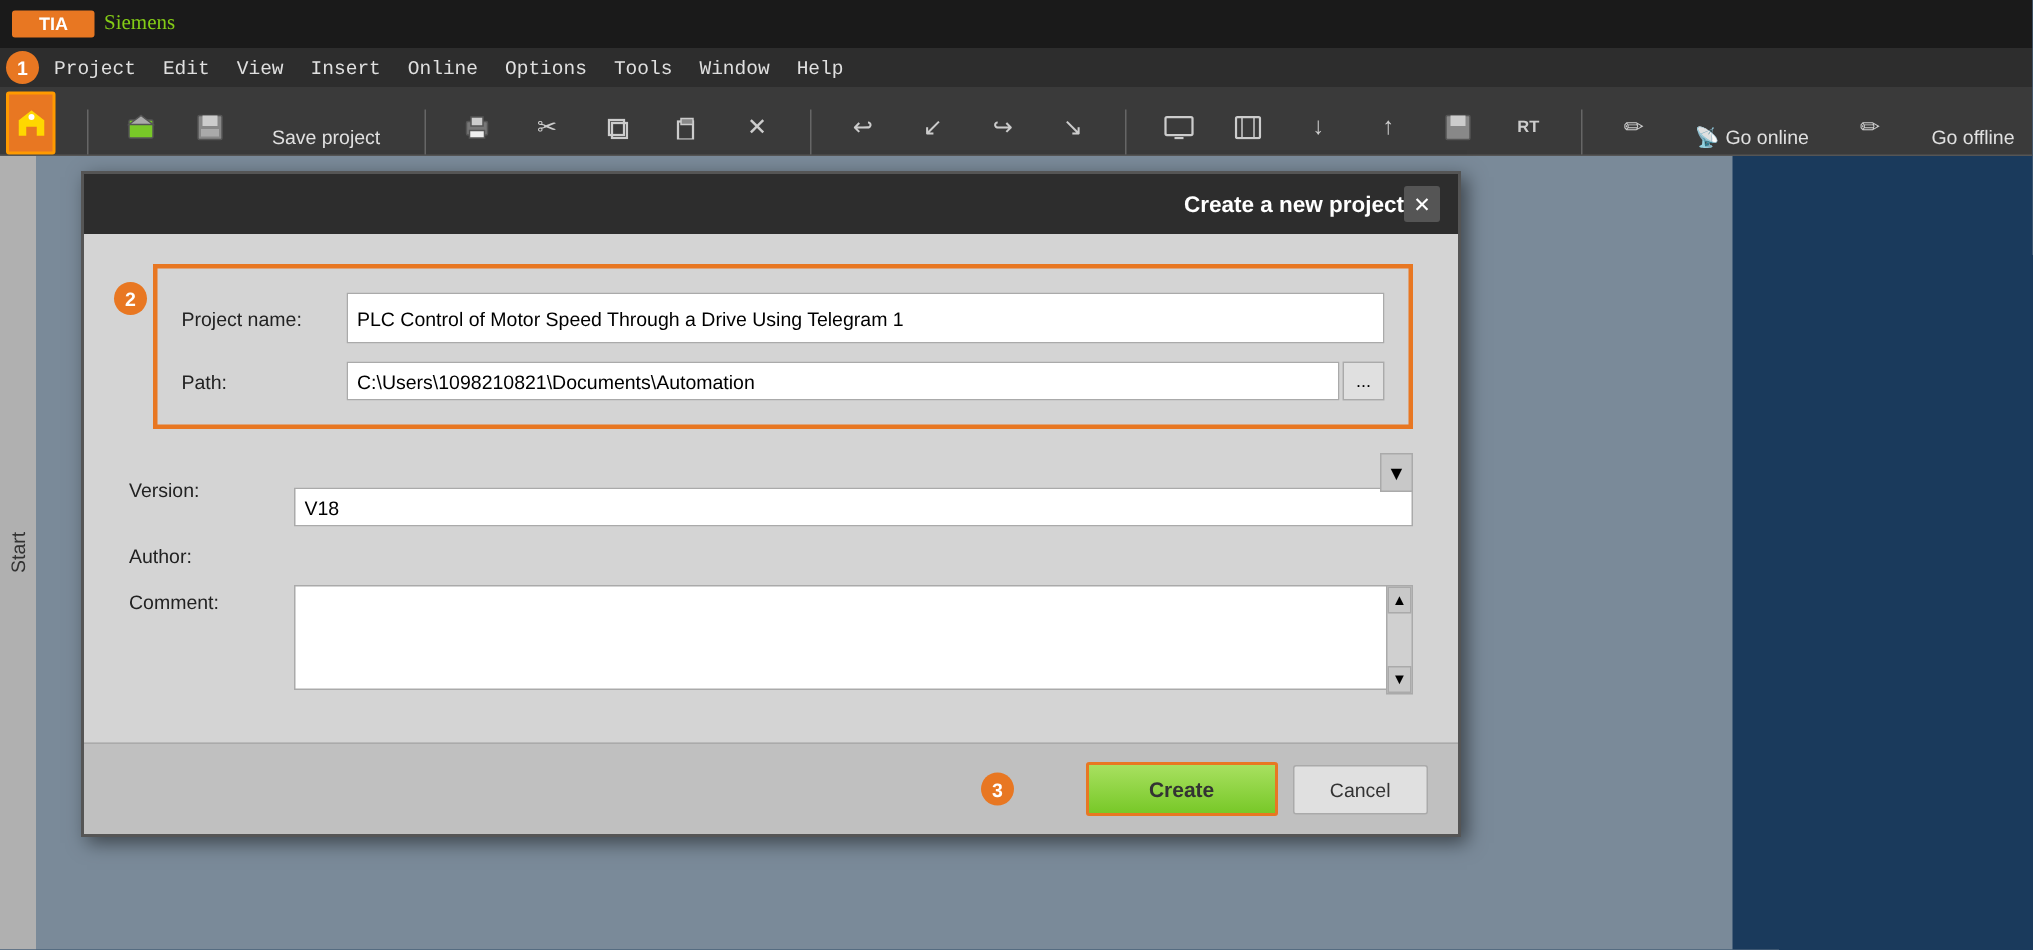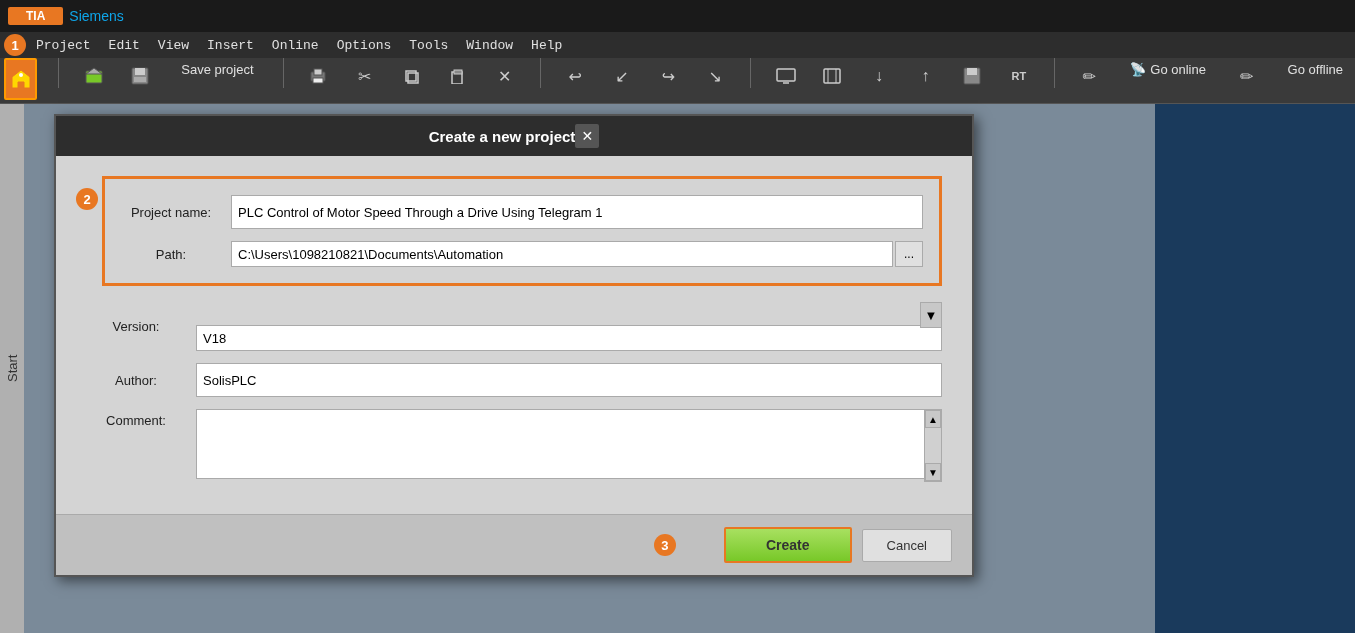--- a/index.html
+++ b/index.html
@@ -25,23 +25,24 @@
     .title-bar-logo {
       background: #e87722;
       color: white;
       font-weight: bold;
       font-size: 12px;
       padding: 2px 18px;
       margin-right: 6px;
       border-radius: 2px;
     }
     .title-bar-text {
-      color: #0ea5e9;
+      color: #84cc16;
       font-size: 14px;
       font-weight: 500;
+      font-family: Liberation Serif, serif;
     }
 
     
     .menu-bar {
       background: #2d2d2d;
       height: 26px;
       display: flex;
       align-items: center;
       padding: 0 4px;
       color: #e0e0e0;
@@ -53,21 +54,21 @@
       font-size: 13px;
       color: #e0e0e0;
       font-family: Liberation Mono, monospace;
     }
 
     
     .toolbar {
       background: #3a3a3a;
       height: 46px;
       display: flex;
-      align-items: flex-start;
+      align-items: flex-end;
       padding: 0 4px;
       gap: 19px;
       border-bottom: 1px solid #555;
     }
     .toolbar-btn {
       width: 36px;
       height: 36px;
       display: flex;
       align-items: center;
       justify-content: center;
@@ -166,21 +167,21 @@
       background: #d4d4d4;
       border: 2px solid #555;
       box-shadow: 4px 4px 12px rgba(0,0,0,0.5);
     }
     .dialog-titlebar {
       background: #2d2d2d;
       color: white;
       padding: 8px 12px;
       display: flex;
       align-items: center;
-      justify-content: center;
+      justify-content: flex-end;
       font-size: 15px;
       font-weight: 600;
     }
     .dialog-close-btn {
       background: #555;
       color: white;
       border: none;
       width: 24px;
       height: 24px;
       cursor: pointer;
@@ -205,21 +206,21 @@
     }
 
     .form-row {
       display: flex;
       align-items: center;
       margin-bottom: 12px;
     }
     .form-row:last-child { margin-bottom: 0; }
 
     .form-label {
-      text-align: center;
+      text-align: left;
       width: 110px;
       padding-right: 10px;
       color: #222;
       font-size: 13px;
       flex-shrink: 0;
     }
     .form-input {
       flex: 1;
       border: 1px solid #aaa;
       background: white;
@@ -518,21 +519,20 @@
             <div class="select-wrapper">
               <select class="version-select">
                 <option>V18</option>
               </select>
               <div class="select-arrow">▼</div>
             </div>
           </div>
 
           <div class="form-row">
             <label class="form-label">Author:</label>
-            <input class="form-input" type="text" value="SolisPLC" style="">
           </div>
 
           <div class="comment-row">
             <label class="form-label" style="padding-top:4px;">Comment:</label>
             <div class="comment-area-wrapper">
               <textarea class="comment-textarea" style="padding-right: 22px;"></textarea>
               <div class="scrollbar-btns">
                 <button class="scroll-btn">▲</button>
                 <button class="scroll-btn">▼</button>
               </div>

